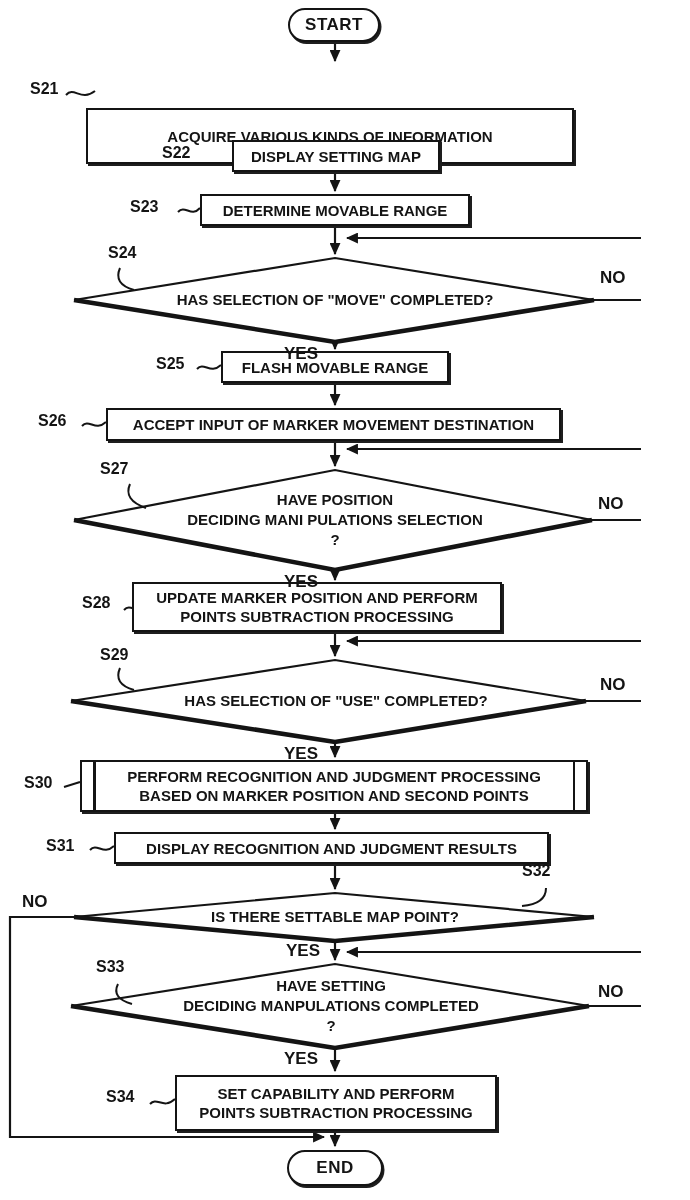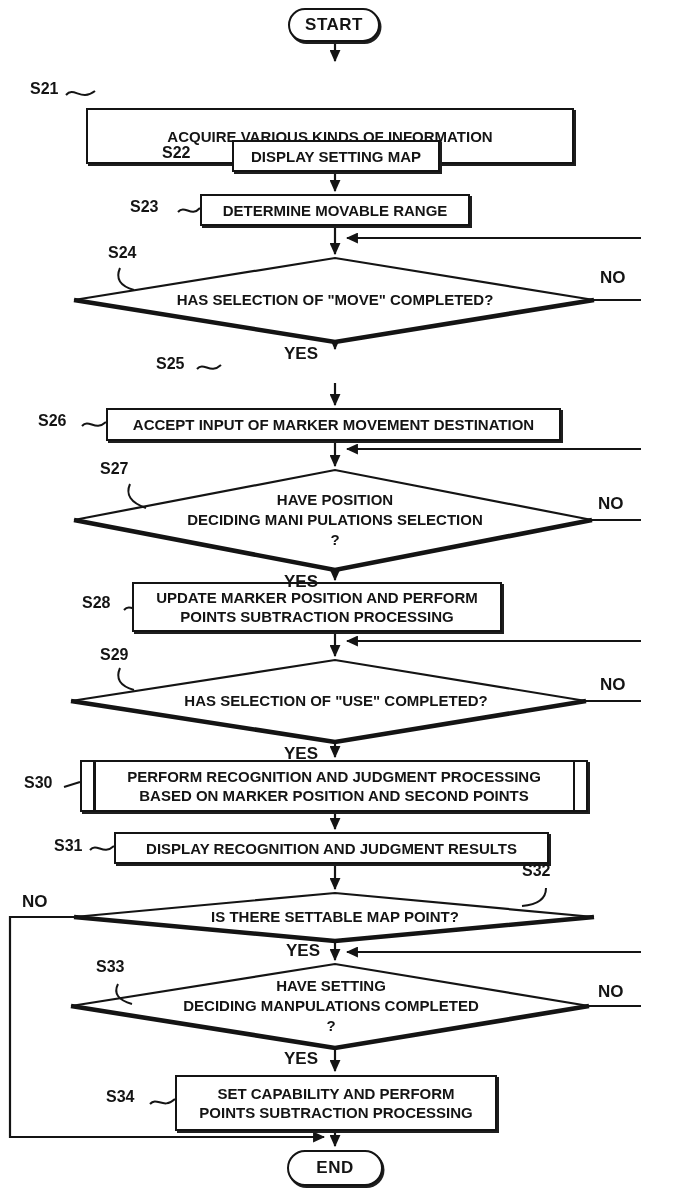--- a/index.html
+++ b/index.html
@@ -122,20 +122,23 @@
   </div>
 
   <div class="node box" style="left:232px;top:140px;width:208px;height:32px;">
     <div class="btxt">DISPLAY SETTING MAP</div>
   </div>
 
   <div class="node box" style="left:200px;top:194px;width:270px;height:32px;">
     <div class="btxt">DETERMINE MOVABLE RANGE</div>
   </div>
 
+  <div class="node box" style="left:221px;top:351px;width:228px;height:32px;">
+    <div class="btxt">FLASH MOVABLE RANGE</div>
+  </div>
 
   <div class="node box" style="left:106px;top:408px;width:455px;height:33px;">
     <div class="btxt">ACCEPT INPUT OF MARKER MOVEMENT DESTINATION</div>
   </div>
 
   <div class="node box" style="left:132px;top:582px;width:370px;height:50px;">
     <div class="btxt">UPDATE MARKER POSITION AND PERFORM</div>
     <div class="btxt">POINTS SUBTRACTION PROCESSING</div>
   </div>
 
@@ -178,21 +181,21 @@
   <div class="slabel" style="left:30px;top:80px;">S21</div>
   <div class="slabel" style="left:162px;top:144px;">S22</div>
   <div class="slabel" style="left:130px;top:198px;">S23</div>
   <div class="slabel" style="left:100px;top:244px;margin-left:8px;">S24</div>
   <div class="slabel" style="left:156px;top:355px;">S25</div>
   <div class="slabel" style="left:38px;top:412px;">S26</div>
   <div class="slabel" style="left:100px;top:460px;">S27</div>
   <div class="slabel" style="left:82px;top:594px;">S28</div>
   <div class="slabel" style="left:100px;top:646px;">S29</div>
   <div class="slabel" style="left:24px;top:774px;">S30</div>
-  <div class="slabel" style="left:46px;top:837px;margin-left:8px;">S31</div>
+  <div class="slabel" style="left:46px;top:837px;">S31</div>
   <div class="slabel" style="left:522px;top:862px;">S32</div>
   <div class="slabel" style="left:96px;top:958px;">S33</div>
   <div class="slabel" style="left:106px;top:1088px;">S34</div>
 
   <div class="branch" style="left:284px;top:344px;">YES</div>
   <div class="branch" style="left:600px;top:268px;">NO</div>
   <div class="branch" style="left:284px;top:572px;">YES</div>
   <div class="branch" style="left:598px;top:494px;">NO</div>
   <div class="branch" style="left:284px;top:744px;">YES</div>
   <div class="branch" style="left:600px;top:675px;">NO</div>

